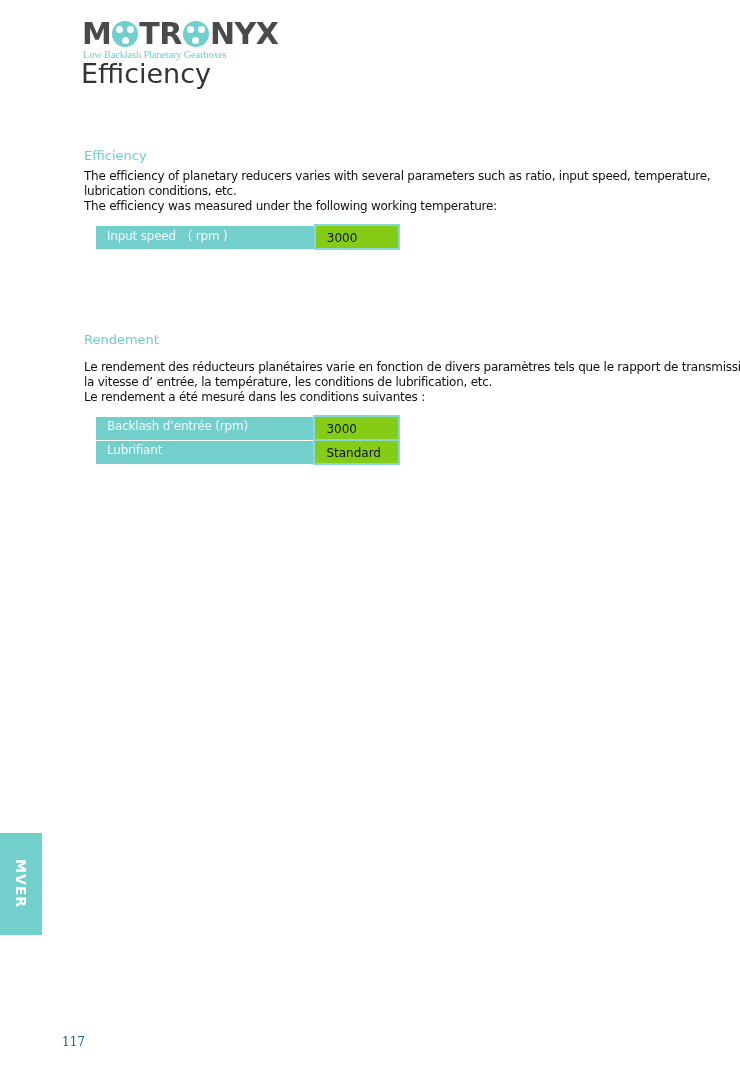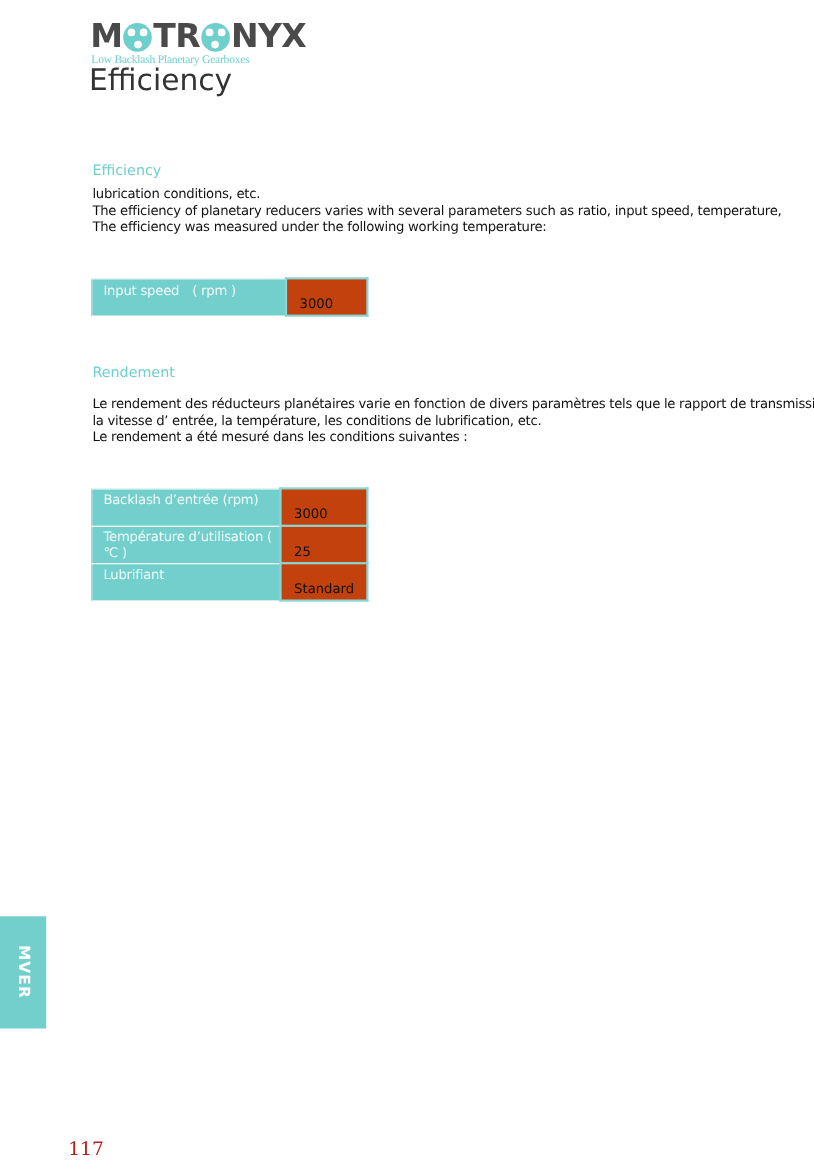--- a/index.html
+++ b/index.html
@@ -36,43 +36,43 @@
     .section-heading {
       position: absolute; left: 84px; font-size: 13px; color: #6fcfcc;
       font-family: "DejaVu Sans", sans-serif;
     }
     .para {
       position: absolute; left: 84px; font-size: 12px; line-height: 15px; color: #111;
       font-family: "DejaVu Sans", sans-serif; letter-spacing: -0.25px; white-space: nowrap;
     }
     .para div { height: 15px; }
     table.cond {
-      position: absolute; left: 83px; border-collapse: collapse;
-      width: 252px; font-size: 12px; margin-top: 28px;
+      position: absolute; left: 96px; border-collapse: collapse;
+      width: 304px; font-size: 12px;
     }
     table.cond td { height: 21px; padding: 0; border: 1px solid #8ad8d5; }
     table.cond td.lbl {
       background: #72cfcc; color: #f0fbfb; width: 210px; padding-left: 10px;
       border-color: #ffffff; border-left: 1px solid #72cfcc;
       vertical-align: top; padding-top: 2px; font-size: 12px; letter-spacing: -0.2px;
     }
     table.cond td.val {
-      background: #c2410c; color: #111; padding-left: 11px; width: 72px;
-      border: 2px solid #8ad8d5; vertical-align: middle; padding-top: 11px;
+      background: #84cc16; color: #111; padding-left: 11px; width: 72px;
+      border: 2px solid #8ad8d5; vertical-align: middle; padding-top: 1px;
     }
     .side-tab {
       position: absolute; left: 0; top: 833px; width: 42px; height: 102px;
       background: #72cfcc; display: flex; align-items: center; justify-content: center;
     }
     .side-tab span {
       color: #fff; font-weight: bold; font-size: 14px; writing-mode: vertical-rl;
       letter-spacing: 1px; font-family: "DejaVu Sans", sans-serif;
     }
     .page-number {
-      position: absolute; left: 62px; top: 1035px; font-size: 17px; color: #b91c1c;
+      position: absolute; left: 62px; top: 1035px; font-size: 12px; color: #0369a1;
       font-family: "DejaVu Serif", serif;
     }
   </style>
 </head>
 <body>
 
 <div class="logo">
   <span>M</span>
   <span class="gear">
       <i></i>
@@ -85,22 +85,22 @@
       <i></i>
       <i></i>
     </span>
   <span>NYX</span>
 </div>
 <div class="tagline">Low Backlash Planetary Gearboxes</div>
 <div class="page-title">Efficiency</div>
 
 <div class="section-heading" style="top:148px;">Efficiency</div>
 <div class="para" style="top:169px;">
+  <div>The efficiency of planetary reducers varies with several parameters such as ratio, input speed, temperature,</div>
   <div>lubrication conditions, etc.</div>
-  <div>The efficiency of planetary reducers varies with several parameters such as ratio, input speed, temperature,</div>
   <div>The efficiency was measured under the following working temperature:</div>
 </div>
 <table class="cond" style="top:224px;">
   <tbody>
       <tr>
     <td class="lbl">Input speed　( rpm )</td>
     <td class="val">3000</td>
   </tr>
 </tbody>
   </table>
@@ -111,24 +111,20 @@
   <div>la vitesse  d’ entrée, la température, les conditions de lubrification, etc.</div>
   <div>Le rendement a été mesuré dans les conditions suivantes :</div>
 </div>
 <table class="cond" style="top:415px;">
   <tbody>
       <tr>
     <td class="lbl">Backlash  d’entrée  (rpm)</td>
     <td class="val">3000</td>
   </tr>
   <tr>
-    <td class="lbl">Température  d’utilisation  ( ℃ )</td>
-    <td class="val">25</td>
-  </tr>
-  <tr>
     <td class="lbl">Lubrifiant</td>
     <td class="val">Standard</td>
   </tr>
 </tbody>
   </table>
 
 <div class="side-tab">
   <span>MVER</span>
 </div>
 

